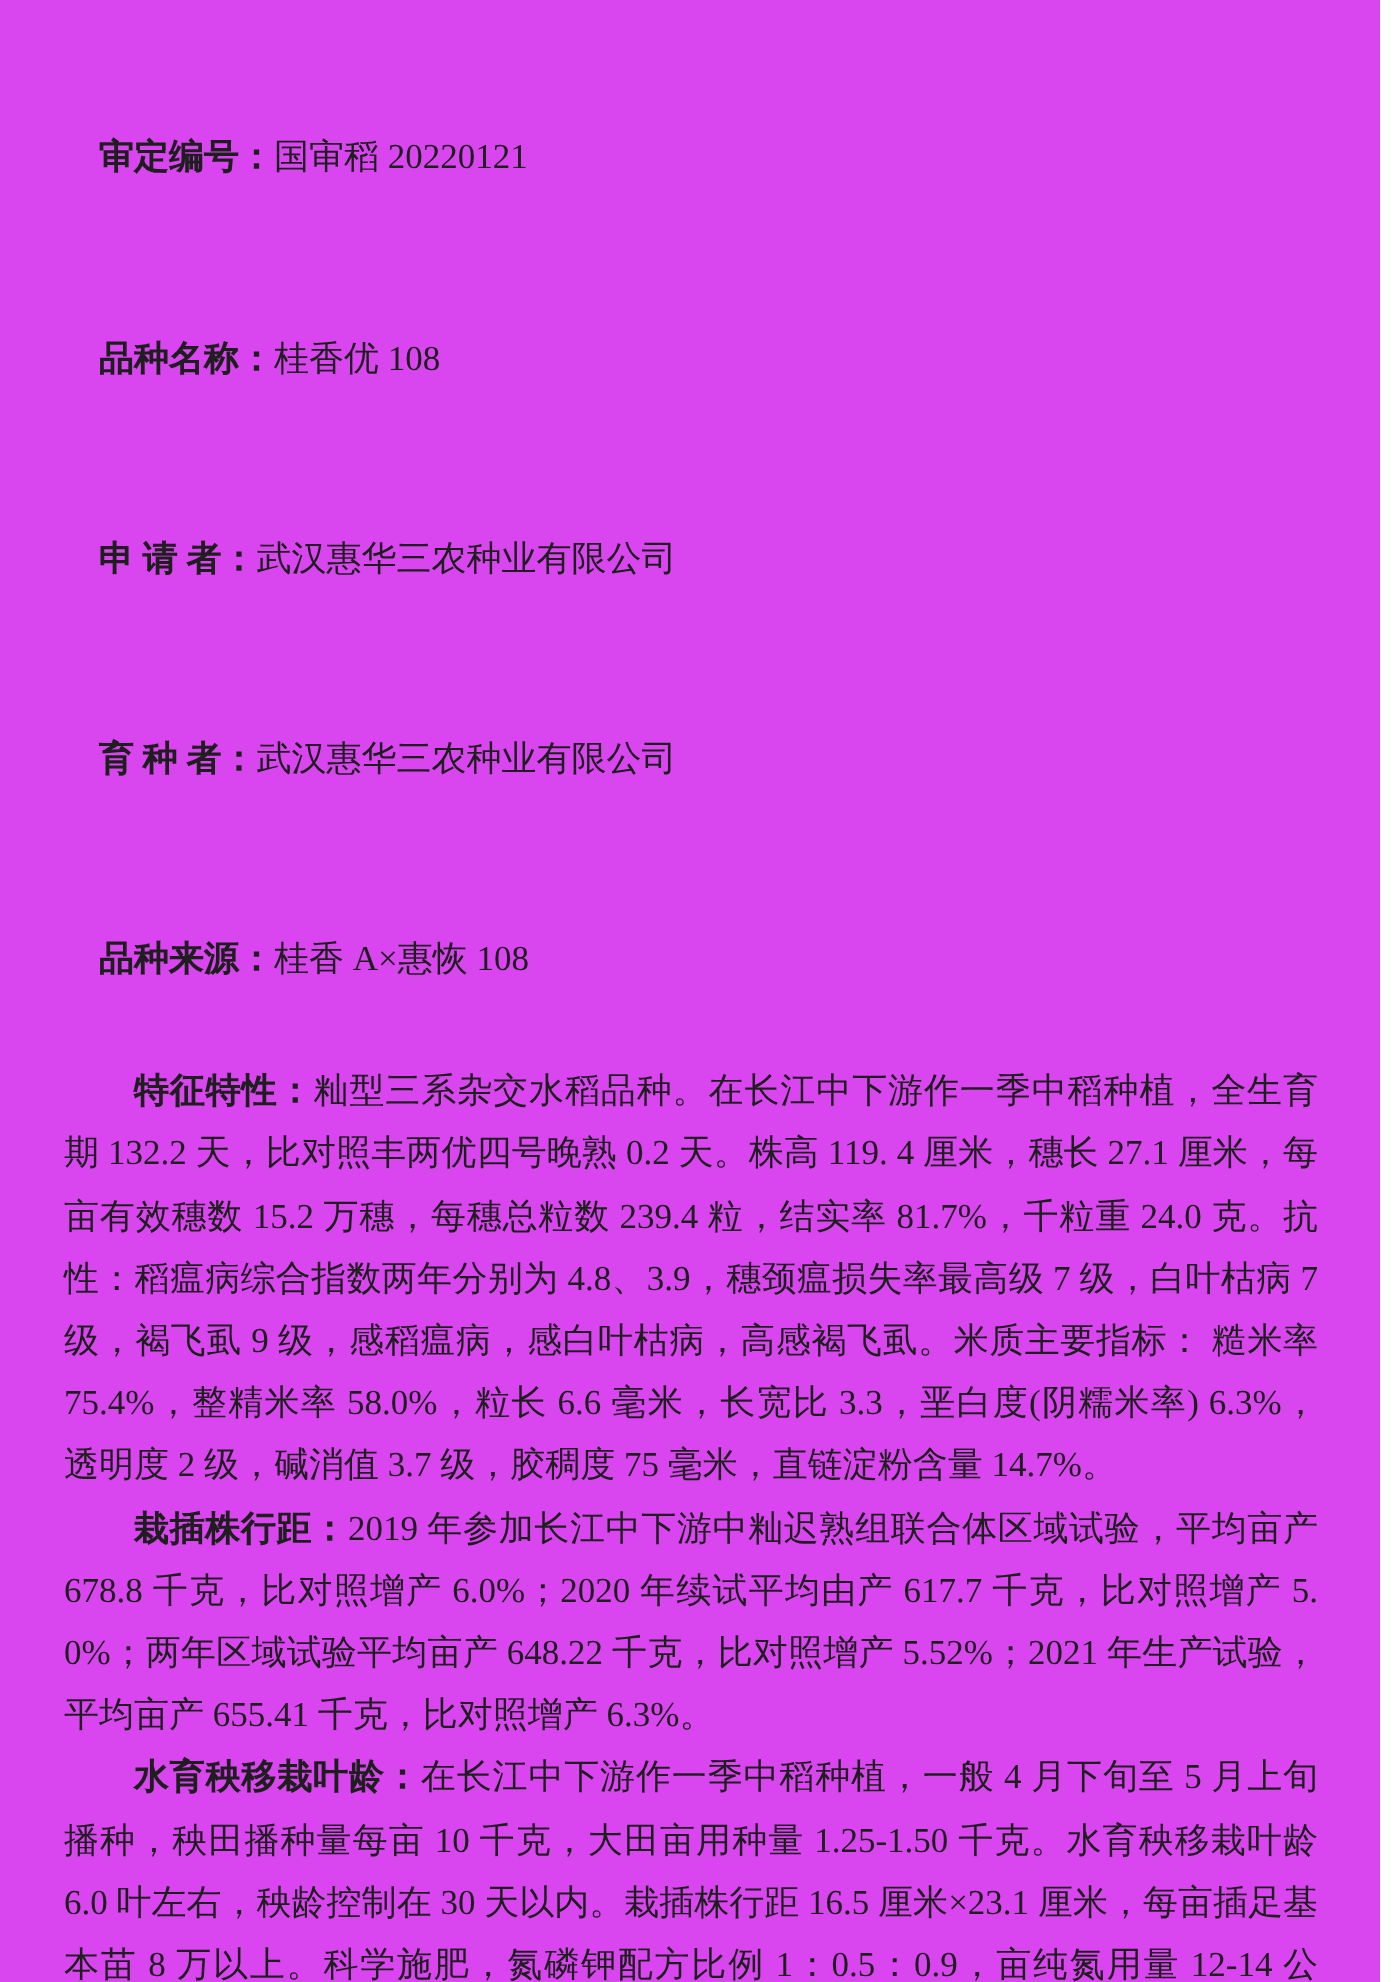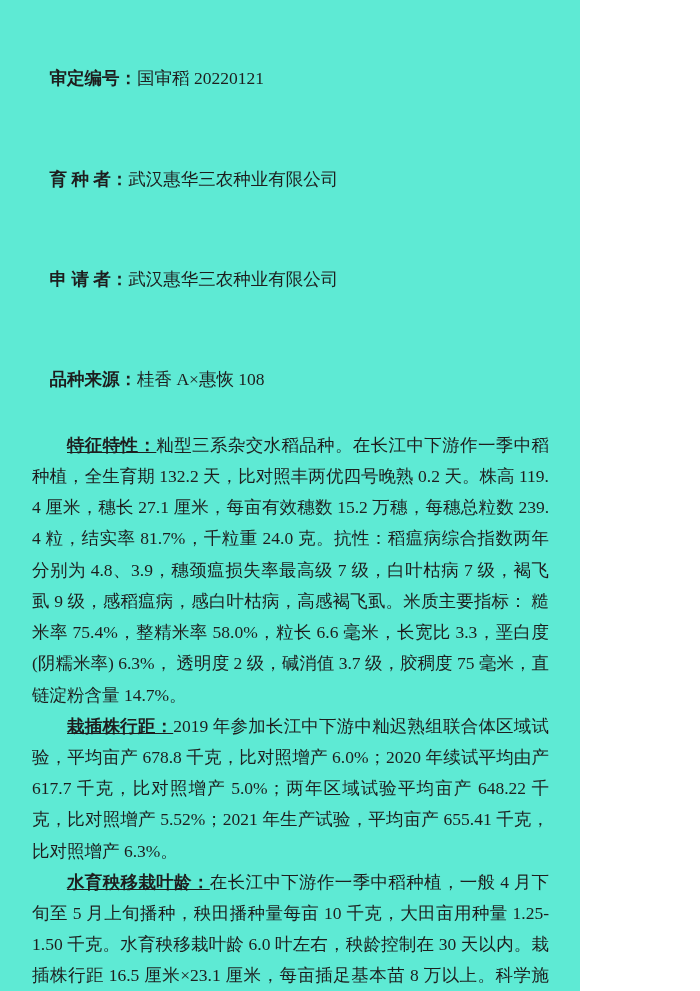--- a/index.html
+++ b/index.html
@@ -2,24 +2,24 @@
 <html><head>
 <meta charset="utf-8">
 <style>
   html, body {
     margin: 0;
     padding: 0;
     background: #ffffff;
   }
   .page {
     position: relative;
-    width: 580px;
+    width: 690px;
     height: 991px;
     box-sizing: border-box;
-    background: #5eead4;
+    background: #d946ef;
     padding: 29px 31px 0 32px;
     font-family: "Liberation Serif", "DejaVu Serif", serif;
     font-size: 17.5px;
     color: #1e1e1e;
     overflow: hidden;
   }
   .kv {
     line-height: 33.4px;
     text-indent: 2em;
     white-space: pre-wrap;
@@ -29,39 +29,41 @@
   }
   .para {
     margin: 0;
     line-height: 31.2px;
     text-align: justify;
     text-indent: 2em;
     word-break: break-all;
   }
   .para .label {
     font-weight: bold;
-    text-decoration: underline;
   }
 </style>
 </head>
 <body>
 
 <div class="page">
 
   <div class="kv">
     <span class="label">审定编号：</span><span class="value">国审稻 20220121</span>
   </div>
 
-
   <div class="kv">
-    <span class="label">育 种 者：</span><span class="value">武汉惠华三农种业有限公司</span>
+    <span class="label">品种名称：</span><span class="value">桂香优 108</span>
   </div>
 
   <div class="kv">
     <span class="label">申 请 者：</span><span class="value">武汉惠华三农种业有限公司</span>
+  </div>
+
+  <div class="kv">
+    <span class="label">育 种 者：</span><span class="value">武汉惠华三农种业有限公司</span>
   </div>
 
   <div class="kv">
     <span class="label">品种来源：</span><span class="value">桂香 A×惠恢 108</span>
   </div>
 
   <p class="para">
     <span class="label">特征特性：</span><span class="text">籼型三系杂交水稻品种。在长江中下游作一季中稻种植，全生育期 132.2 天，比对照丰两优四号晚熟 0.2 天。株高 119. 4 厘米，穗长 27.1 厘米，每亩有效穗数 15.2 万穗，每穗总粒数 239.4 粒，结实率 81.7%，千粒重 24.0 克。抗性：稻瘟病综合指数两年分别为 4.8、3.9，穗颈瘟损失率最高级 7 级，白叶枯病 7 级，褐飞虱 9 级，感稻瘟病，感白叶枯病，高感褐飞虱。米质主要指标：  糙米率 75.4%，整精米率 58.0%，粒长 6.6 毫米，长宽比 3.3，垩白度(阴糯米率) 6.3%，  透明度 2 级，碱消值 3.7 级，胶稠度 75 毫米，直链淀粉含量 14.7%。</span>
   </p>
 

